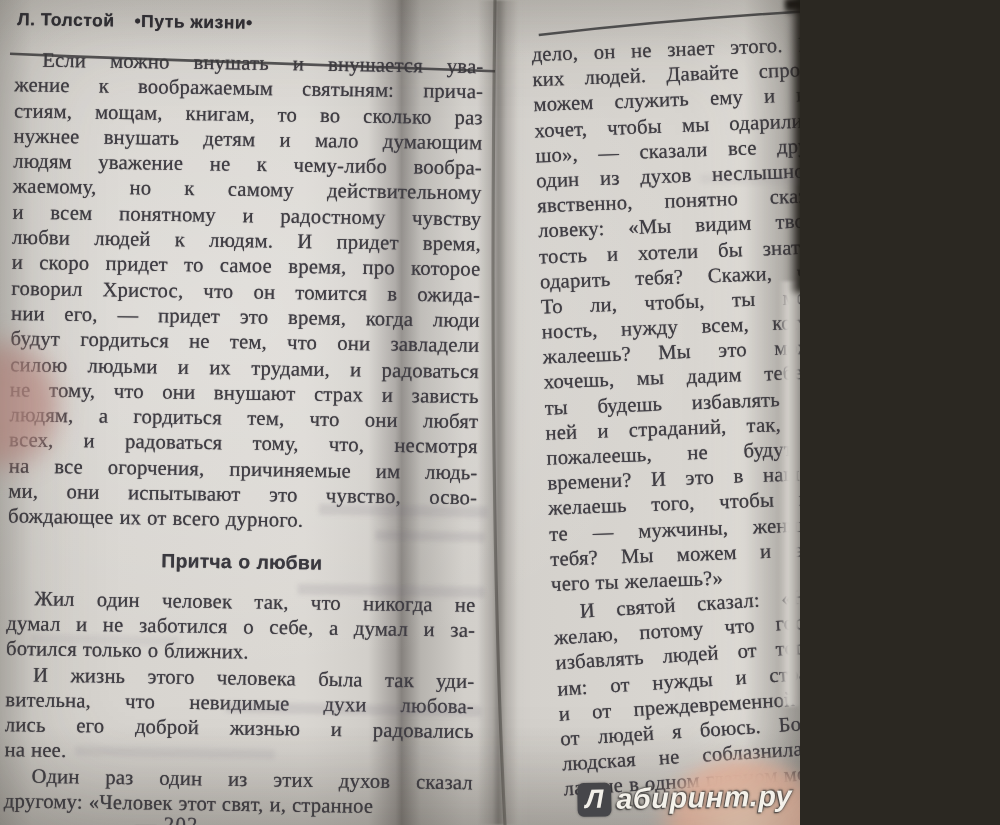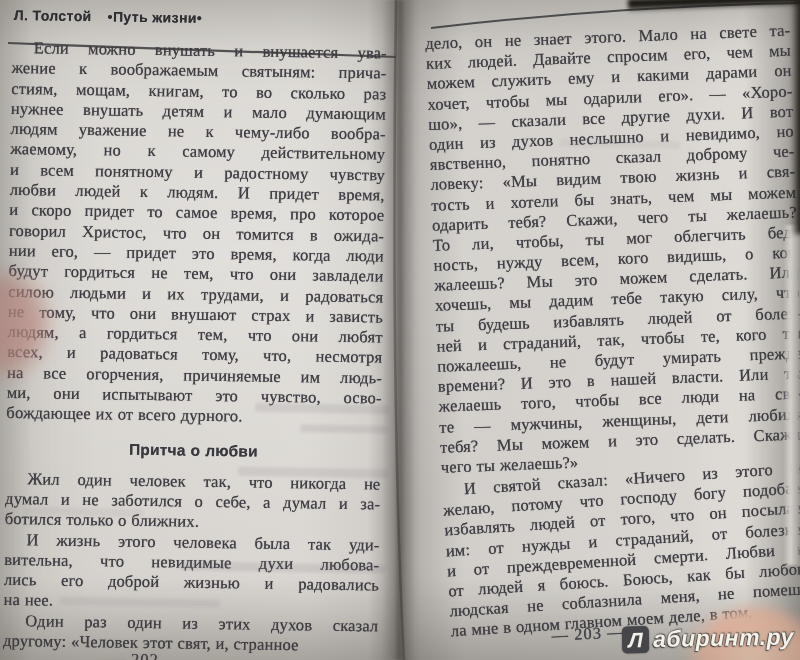--- a/index.html
+++ b/index.html
@@ -1,17 +1,17 @@
 <!DOCTYPE html>
 <html><head>
 <meta charset="utf-8">
 <style>
   html,body{margin:0;padding:0;background:#2b2822;}
   .photo{
-    position:relative;width:800px;height:660px;overflow:hidden;
+    position:relative;width:640px;height:660px;overflow:hidden;
     font-family:"Liberation Serif","DejaVu Serif",serif;
     background:
       radial-gradient(ellipse 560px 420px at 28% 38%, rgba(255,255,255,0.22), rgba(255,255,255,0) 70%),
       linear-gradient(180deg, rgba(90,84,78,0.10) 0%, rgba(0,0,0,0) 7%, rgba(0,0,0,0) 88%, rgba(70,64,58,0.22) 100%),
       linear-gradient(90deg,#bdbab5 0%,#d6d3ce 4%,#dbd8d3 38%,#d2cfca 46%,#a39f9b 49.4%,#86827e 50.2%,#b7b4af 52.6%,#d2cfca 58%,#d9d6d1 86%,#e3e0db 93%,#c2bfba 97.5%,#a5a29e 100%),
       #d5d2cd;
   }
   .page{position:absolute;top:0;height:660px;width:400px;}
   .page.left{left:0;}
   .page.right{left:400px;}

